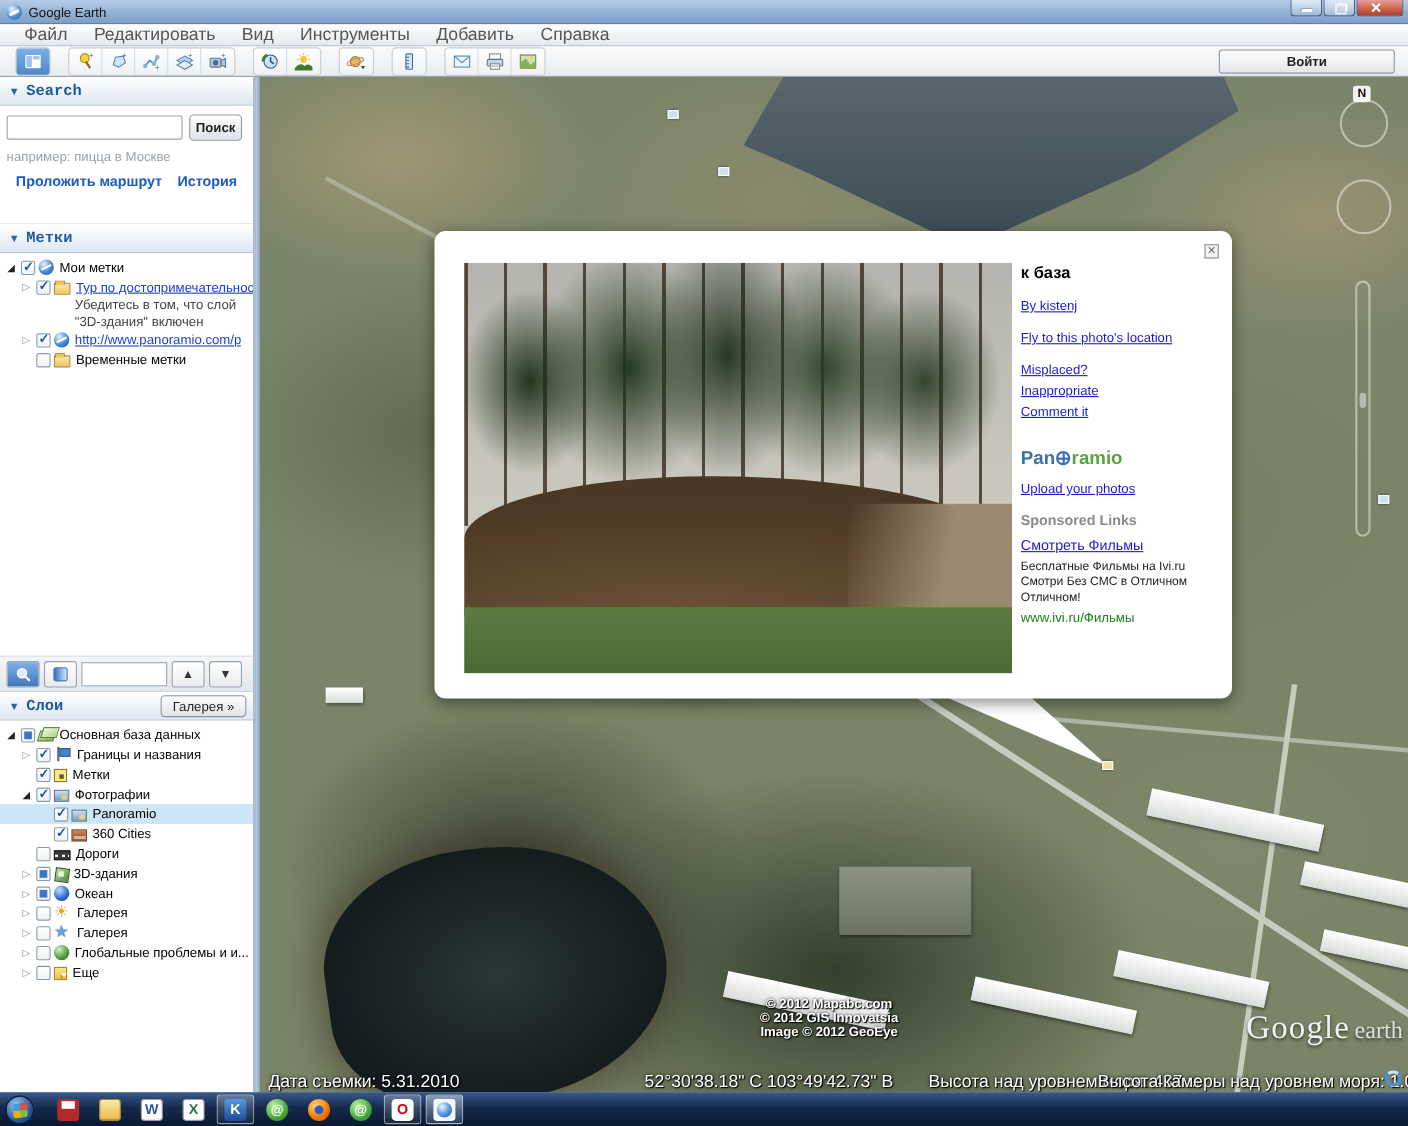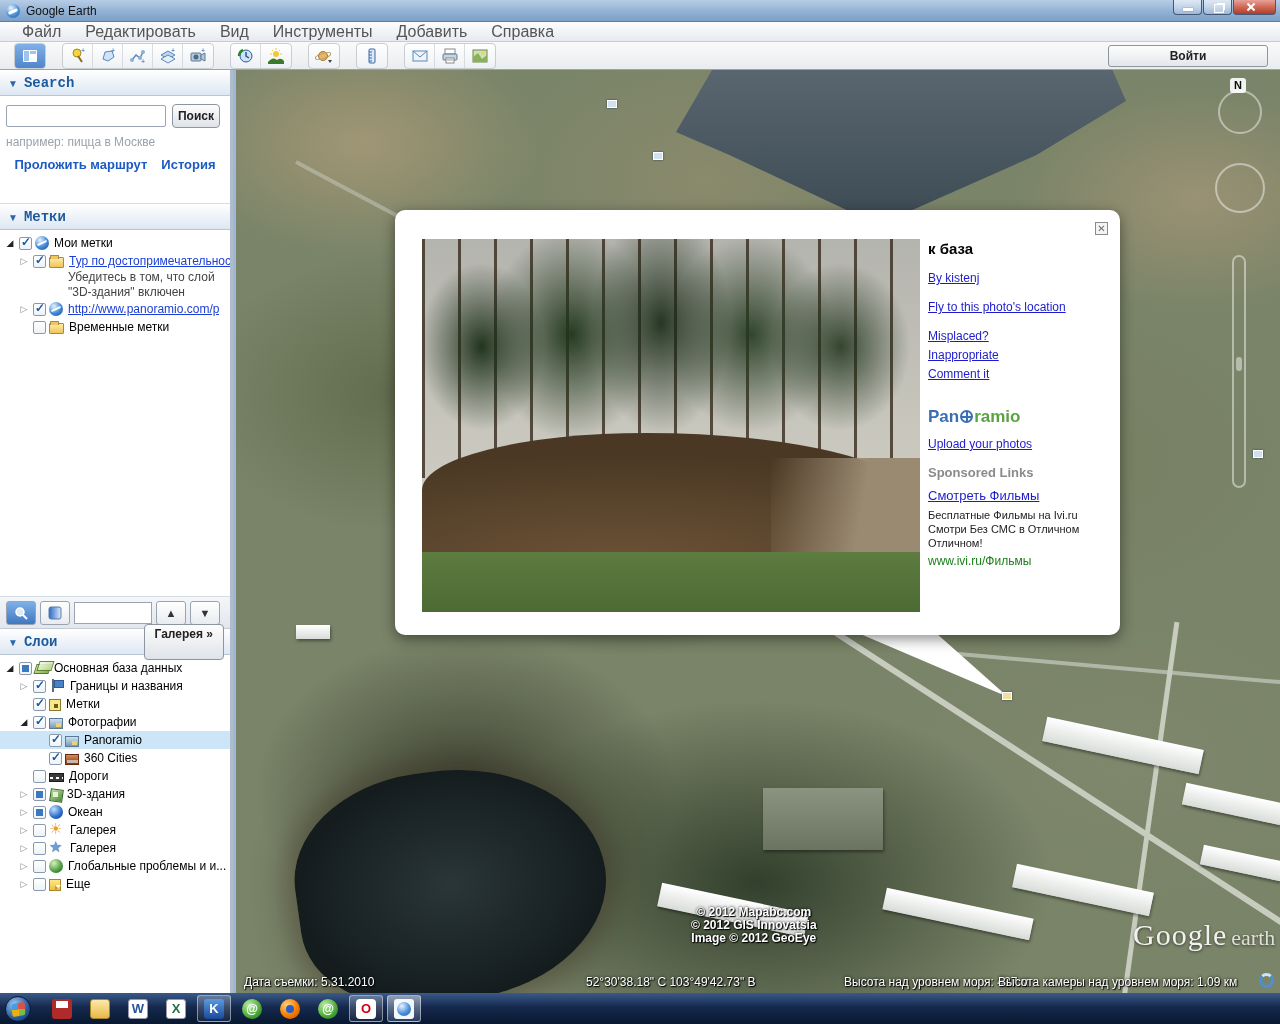--- a/index.html
+++ b/index.html
@@ -59,21 +59,21 @@
 
   .places-body { height:367px; border-bottom:1px solid #d4dce5; padding-top:4px; position:relative; }
   .places-toolbar { height:32px; border-bottom:1px solid #c3ccd6; background:linear-gradient(#f4f6f8,#e2e7ee);
     display:flex; align-items:center; padding:0 6px; gap:4px; }
   .pt-btn { width:30px; height:24px; border:1px solid #9aa4b0; border-radius:3px; background:linear-gradient(#fff,#e8ecf0);
     display:flex; align-items:center; justify-content:center; }
   .pt-btn.pressed { background:linear-gradient(#7fb0e8,#3f78c0); }
   .pt-input { width:78px; height:22px; border:1px solid #99a5b2; font-size:12px; padding:0 3px; }
   .pt-arrow { font-size:11px; color:#333; }
   .layers-header { display:flex; align-items:center; justify-content:space-between; padding-right:6px; }
-  .gallery-btn { height:36px; padding:0 10px; font-size:12px; font-weight:bold; color:#222;
+  .gallery-btn { height:20px; padding:0 10px; font-size:12px; font-weight:normal; color:#222;
     background:linear-gradient(#fdfdfd,#dfe3e8); border:1px solid #8d959e; border-radius:4px; line-height:18px; }
   .layers-body { padding-top:4px; }
 
   
   .trow { display:flex; align-items:center; height:18px; font-size:12px; color:#000; position:relative; }
   .trow.selected { background:#cde6f7; }
   .tdesc { font-size:12px; color:#444; height:15px; line-height:15px; }
   .expander { width:12px; text-align:center; font-size:9px; color:#8a8a8a; flex:none; }
   .expander.open { color:#222; }
   .cb { width:13px; height:13px; border:1px solid #8a9aac; border-radius:2px; background:linear-gradient(#fff,#eef2f6);
@@ -181,21 +181,21 @@
   .ad-text { color:#222; font-size:11px; line-height:14px; }
   .ad-url { color:#1a7f1a; font-size:12px; margin-top:4px; }
 
   
   .attribution { position:absolute; left:455px; top:836px; text-align:center; color:#fff; font-size:12px; font-weight:bold;
     line-height:13px; text-shadow:0 0 3px #000, 1px 1px 1px #000; }
   .watermark { position:absolute; left:865px; top:848px; color:rgba(255,255,255,.92); text-shadow:0 1px 3px rgba(0,0,0,.6);
     font-family:"Liberation Serif",serif; }
   .wm-main { font-size:30px; letter-spacing:1px;margin-left:32px; }
   .wm-sub { font-size:22px; color:rgba(255,255,255,.8); margin-left:4px; }
-  .statusbar { position:absolute; left:0; top:900px; width:1044px; height:23px; color:#fff; font-size:12px; }
+  .statusbar { position:absolute; left:0; top:900px; width:1044px; height:23px; color:#fff; font-size:16px; }
   .statusbar span { position:absolute; white-space:nowrap; text-shadow:0 0 3px #000, 1px 1px 1px #000; }
   .st-date { left:8px; top:5px; }
   .st-coords { left:350px; top:5px; }
   .st-elev { left:608px; top:5px; }
   .st-cam { left:762px; top:5px; }
   .st-spinner { position:absolute; right:6px; top:3px; width:15px; height:15px; border:3px solid #4a90d9; border-top-color:#cfe4f8; border-radius:50%; }
 
   
   .taskbar { position:absolute; left:0; top:993px; width:1280px; height:31px;
     background:linear-gradient(#3a5a8a,#16294d 45%,#081830); display:flex; align-items:center; }

